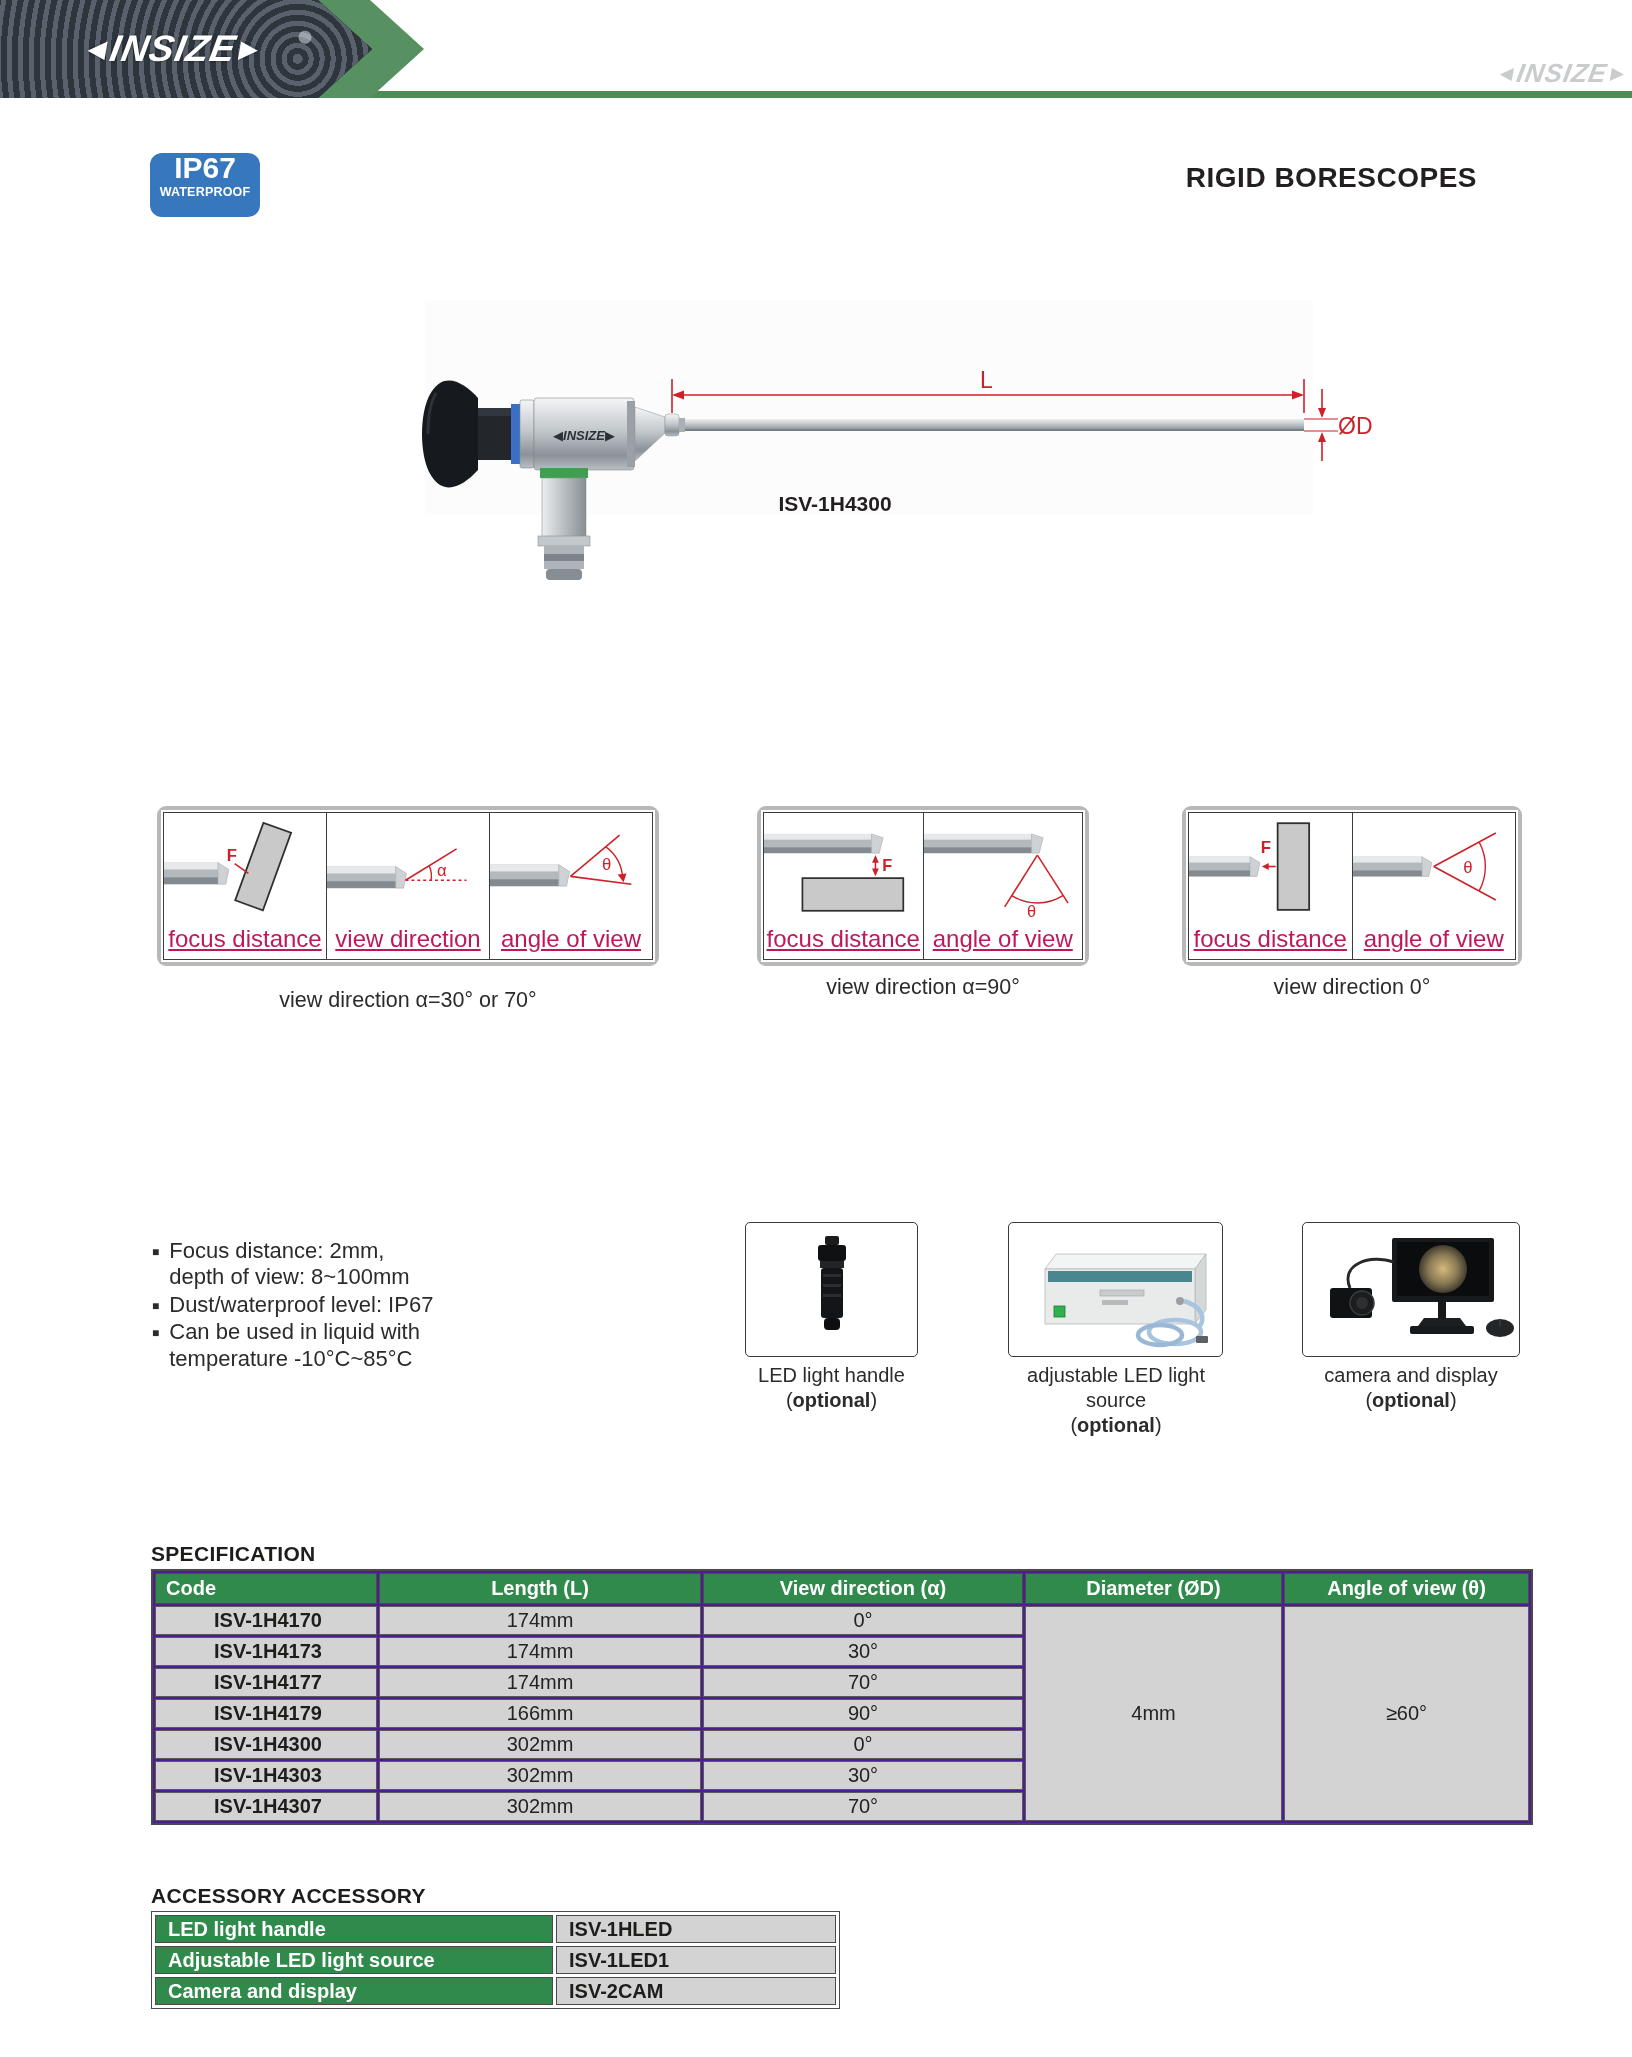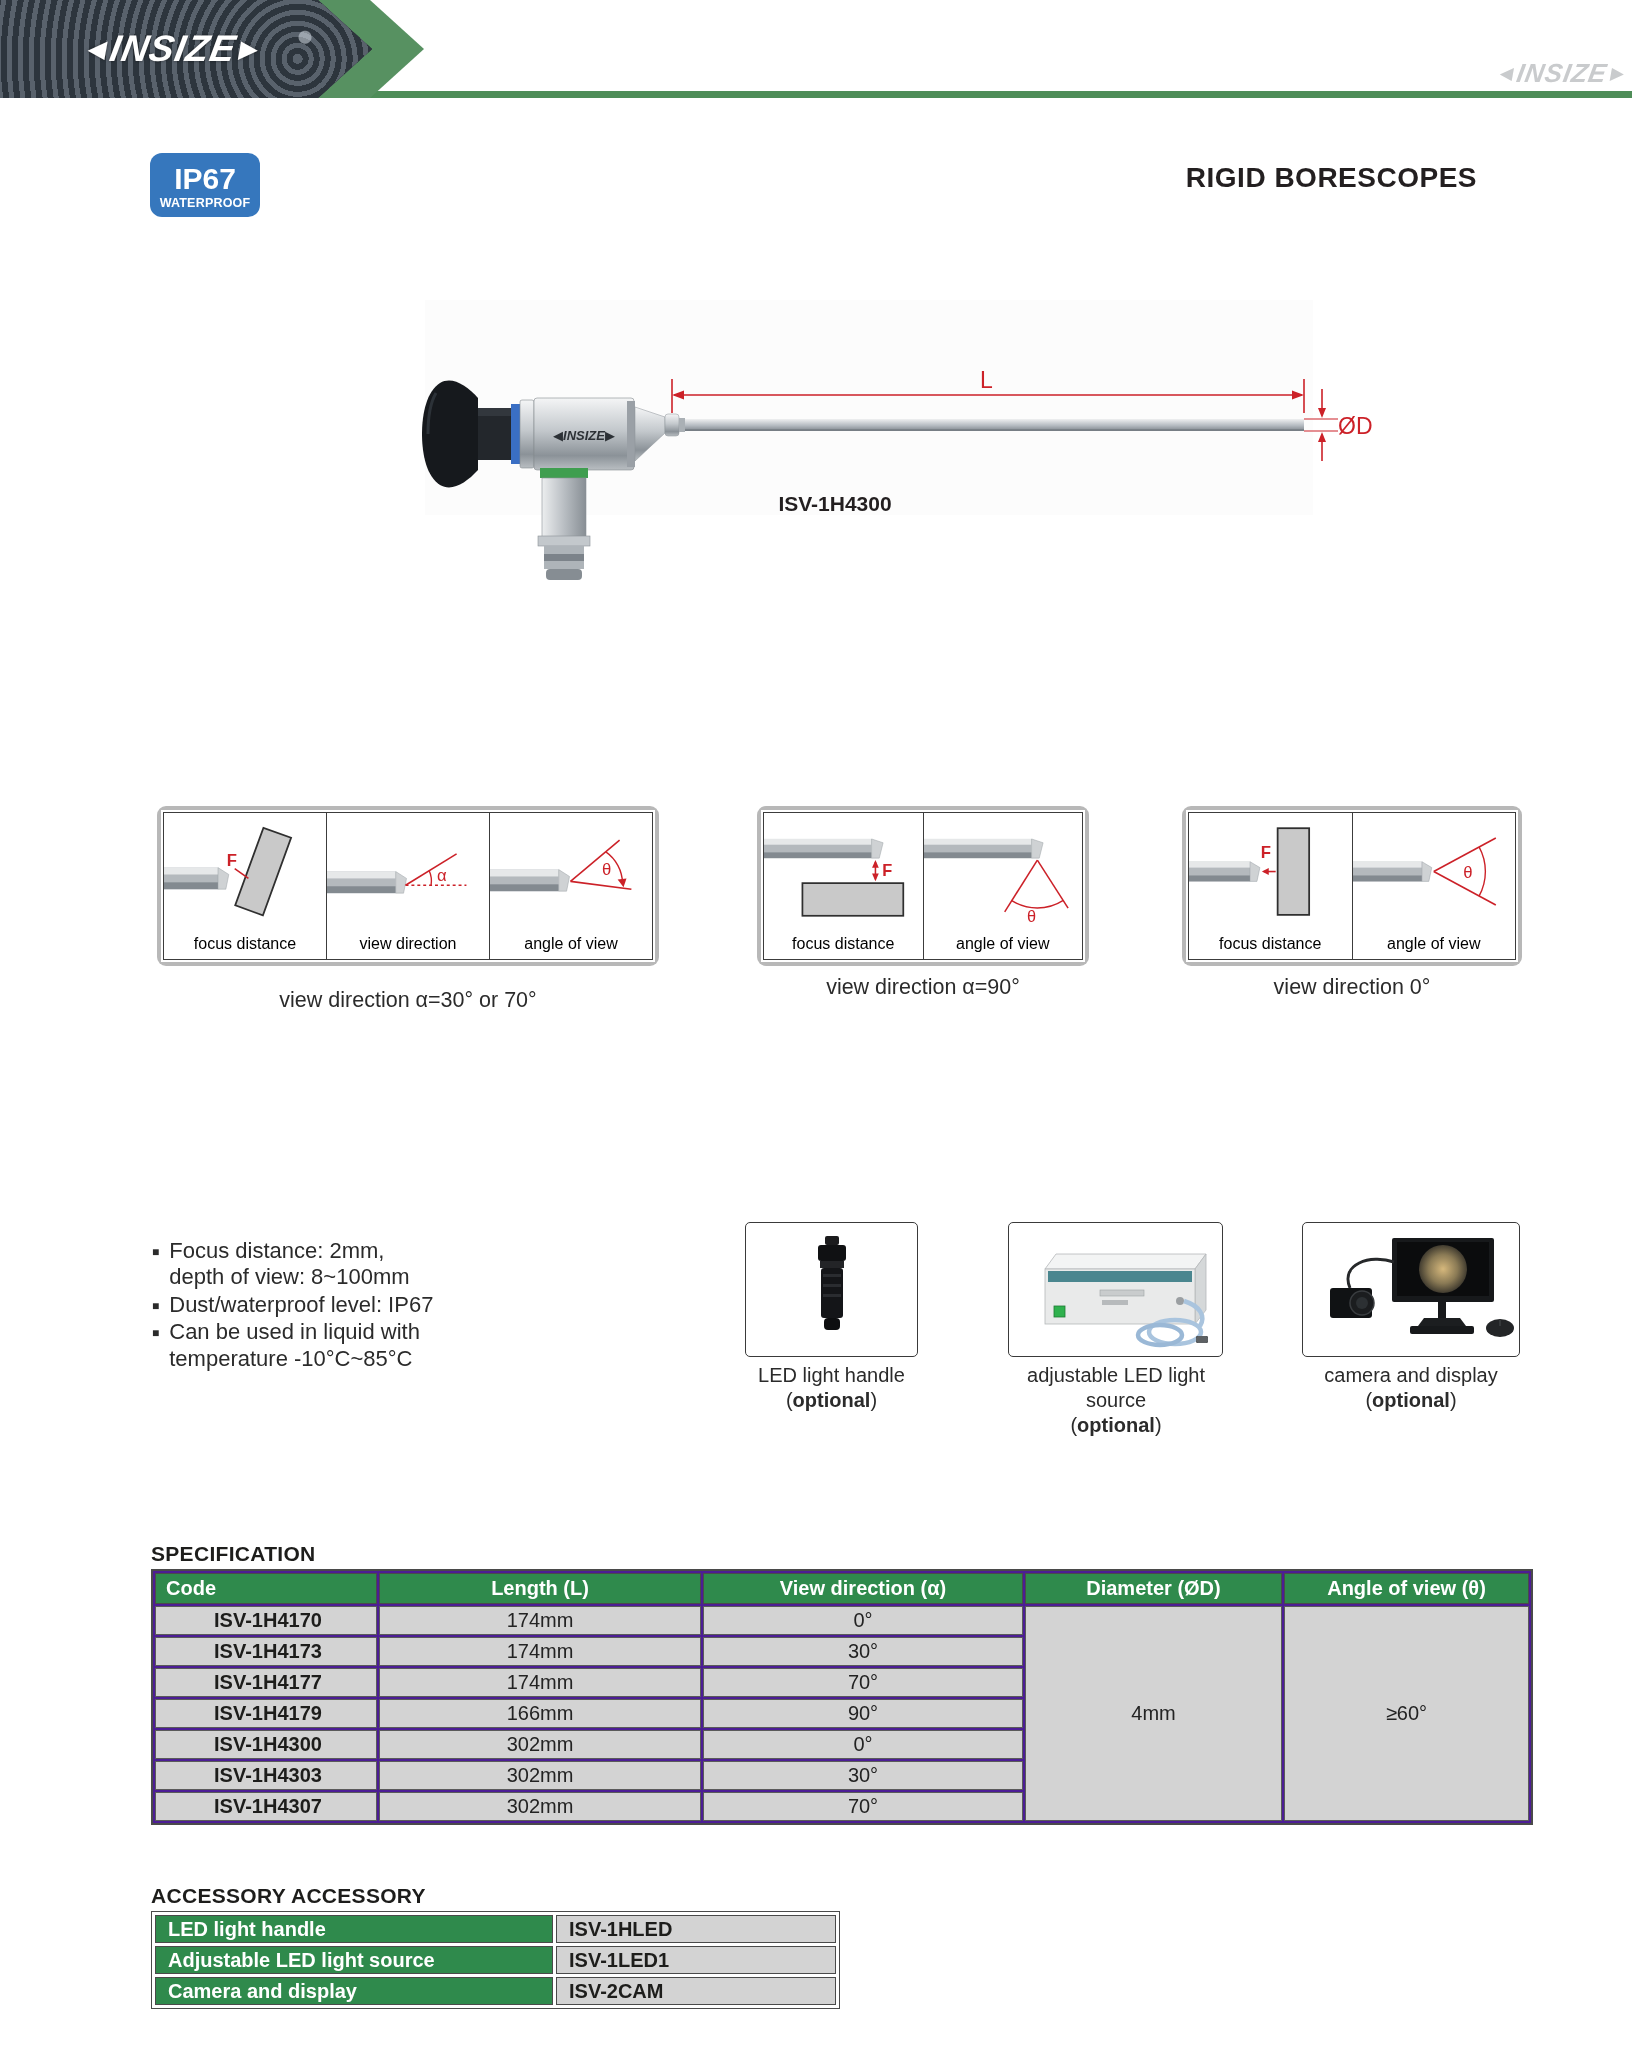--- a/index.html
+++ b/index.html
@@ -24,38 +24,38 @@
   .logo-main{position:absolute;left:88px;top:28px;color:#ffffff;text-shadow:0 0 3px rgba(0,0,0,.55);}
   .logo-main .arrow{font-size:24px;}
   .logo-main .word{font-size:37px;}
   .logo-water{position:absolute;right:8px;top:58px;color:#c9cbcd;}
   .logo-water .arrow{font-size:17px;}
   .logo-water .word{font-size:26px;}
 
   
   .badge{position:absolute;left:150px;top:153px;width:110px;height:64px;background:#3677bd;
     border-radius:12px;color:#fff;text-align:center;}
-  .badge .big{font-size:30px;font-weight:bold;margin-top:11px;line-height:1.0;}
+  .badge .big{font-size:30px;font-weight:bold;margin-top:0;line-height:1.0;}
   .badge .small{font-size:12.5px;font-weight:bold;letter-spacing:.2px;margin-top:2px;}
   .page-title{position:absolute;right:155px;top:162px;font-size:28px;font-weight:bold;color:#231f20;letter-spacing:.5px;text-align:right;}
 
   
   .fig-panel{position:absolute;left:425px;top:300px;width:888px;height:215px;background:#fcfcfc;}
   .fig-svg{position:absolute;left:420px;top:355px;}
   .model-label{position:absolute;left:735px;top:492px;width:200px;text-align:center;
     font-size:21px;font-weight:bold;color:#231f20;}
 
   
   .panel-wrap{position:absolute;background:#b8b8b8;border-radius:9px;padding:4px;box-sizing:border-box;}
   .panel-mid{background:#ffffff;padding:2px;height:100%;box-sizing:border-box;}
   .panel-core{border:1.5px solid #3c3c3c;height:100%;display:flex;box-sizing:border-box;background:#fff;}
   .pcell{flex:1;display:flex;flex-direction:column;min-width:0;}
   .pcell + .pcell{border-left:1.5px solid #3c3c3c;}
   .pcell svg{flex:1 1 auto;width:100%;}
-  .pcell .plabel{text-align:center;font-size:16px;color:#000000;padding-bottom:6px;white-space:nowrap;}
+  .pcell .plabel{text-align:center;font-size:24px;color:#be185d;padding-bottom:6px;white-space:nowrap;text-decoration:underline;}
   .pcaption{position:absolute;text-align:center;font-size:21.5px;color:#2b2b2b;}
 
   
   .features{position:absolute;left:152px;top:1238px;width:340px;}
   .feat{display:flex;gap:10px;margin-bottom:1px;}
   .feat .mark{font-size:12px;line-height:1;margin-top:8px;color:#2b2b2b;}
   .feat .txt{font-size:22px;line-height:1.2;color:#2b2b2b;}
 
   
   .acc-box{position:absolute;top:1222px;height:135px;border:1.5px solid #3a3a3a;border-radius:5px;

